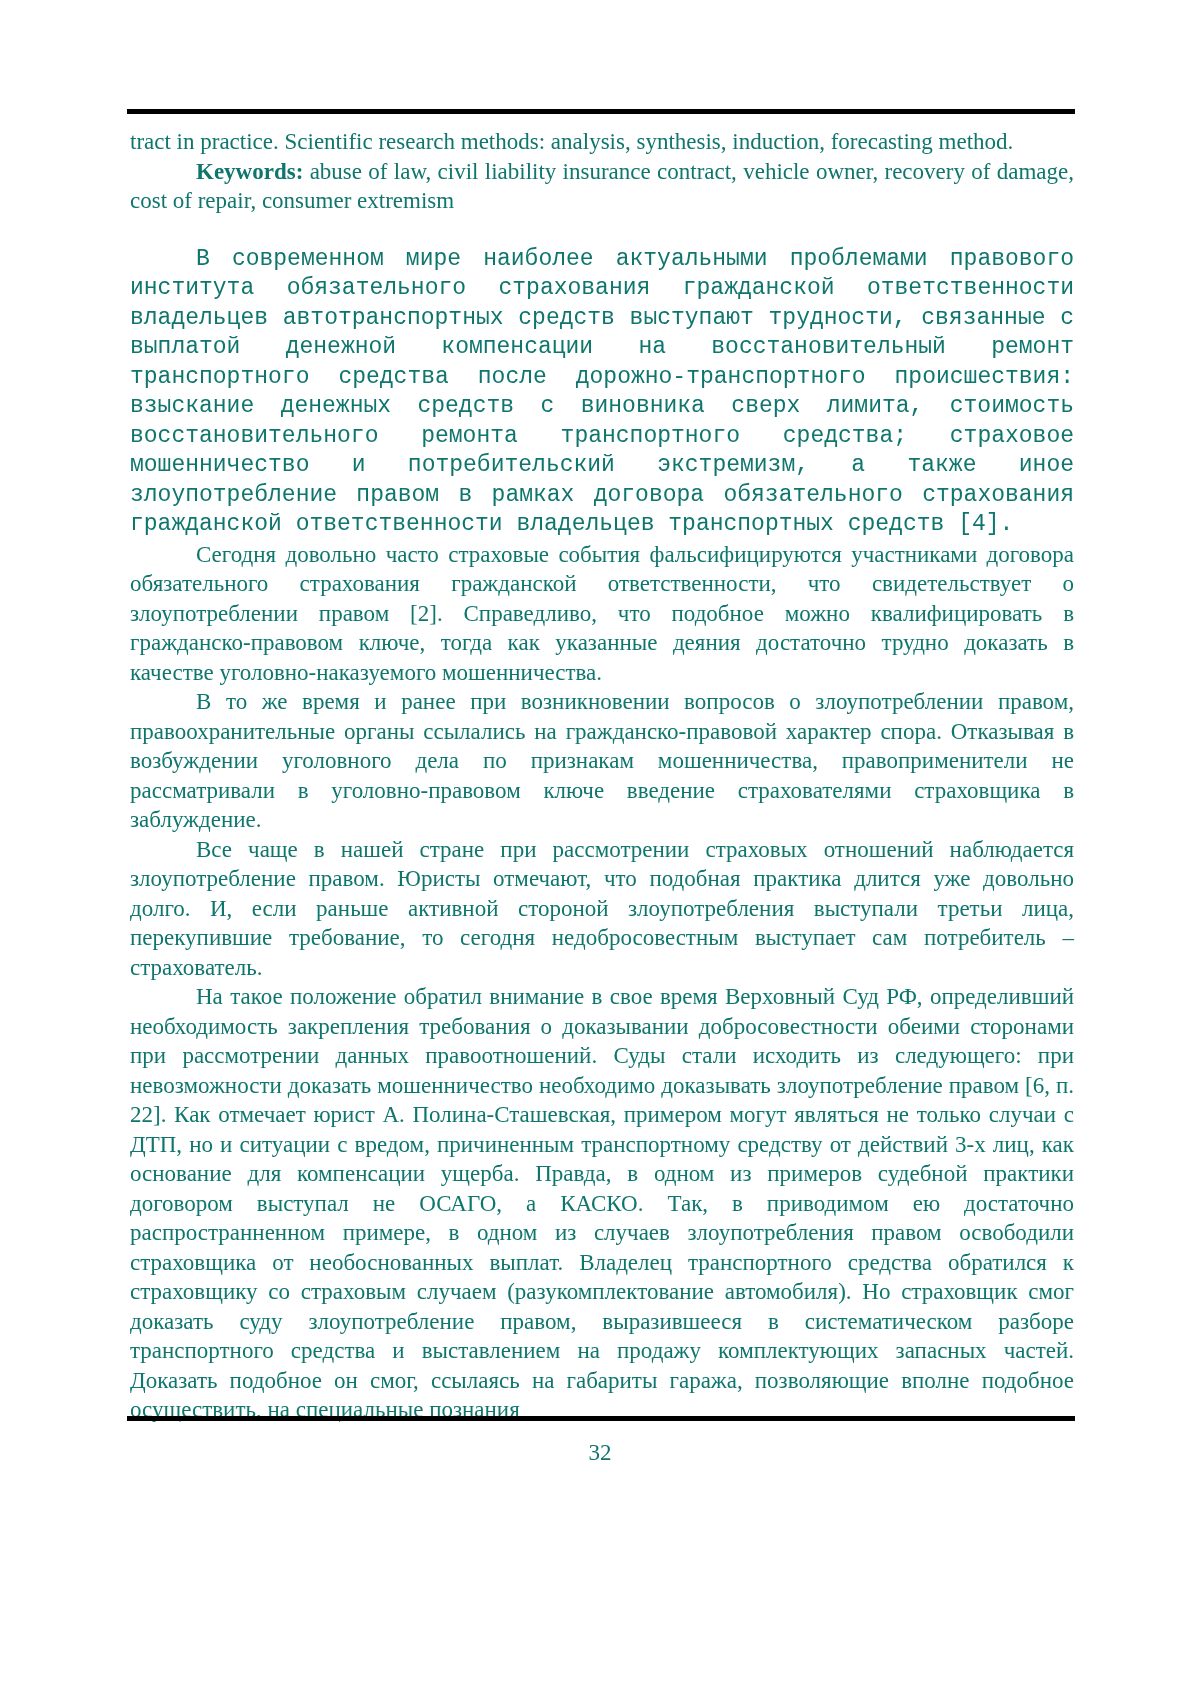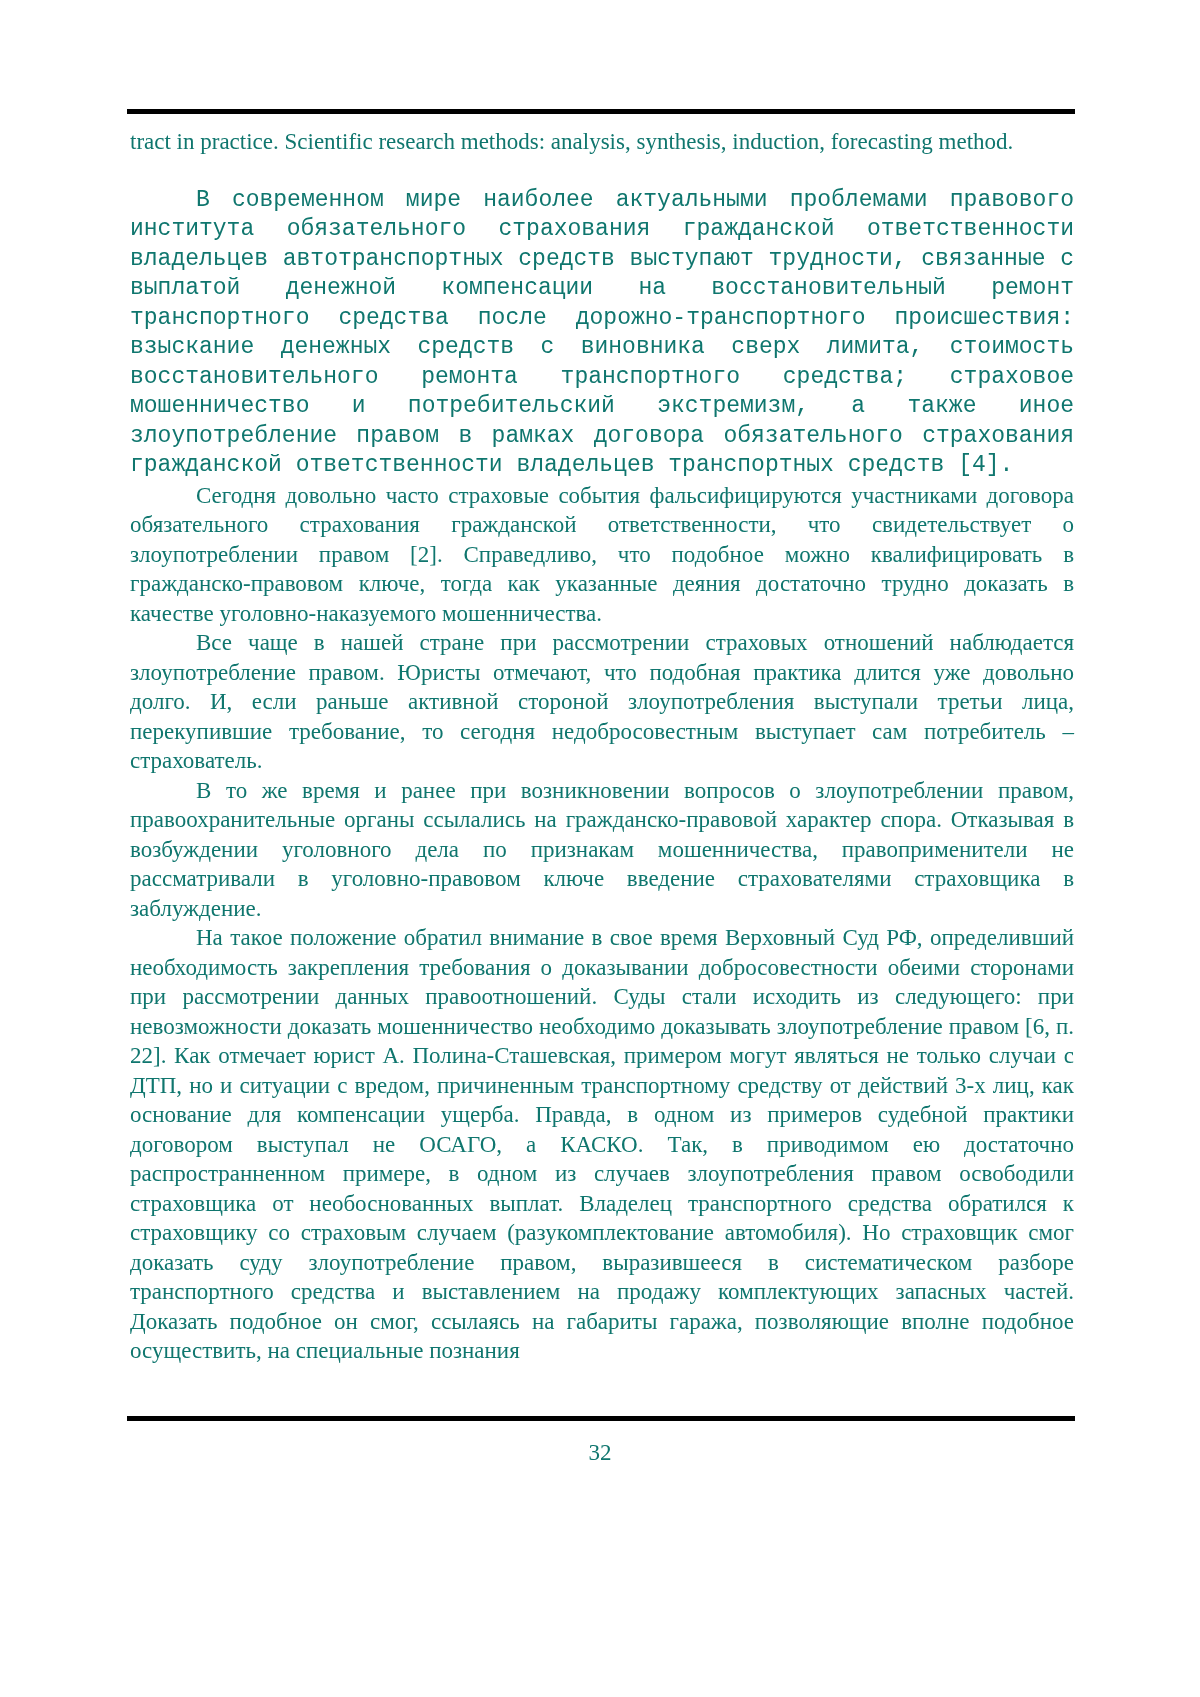--- a/index.html
+++ b/index.html
@@ -55,28 +55,29 @@
 <body>
 
 <div class="page">
 
   <div class="rule top"></div>
 
   <div class="text-block">
 
     <p class="no-indent">tract in practice. Scientific research methods: analysis, synthesis, induction, forecasting method.</p>
 
+    <p><span class="bold">Keywords:</span><span> abuse of law, civil liability insurance contract, vehicle owner, recovery of damage, cost of repair, consumer extremism</span></p>
 
     <p class="first-body">В современном мире наиболее актуальными проблемами правового института обязательного страхования гражданской ответственности владельцев автотранспортных средств выступают трудности, связанные с выплатой денежной компенсации на восстановительный ремонт транспортного средства после дорожно-транспортного происшествия: взыскание денежных средств с виновника сверх лимита, стоимость восстановительного ремонта транспортного средства; страховое мошенничество и потребительский экстремизм, а также иное злоупотребление правом в рамках договора обязательного страхования гражданской ответственности владельцев транспортных средств [4].</p>
 
     <p>Сегодня довольно часто страховые события фальсифицируются участниками договора обязательного страхования гражданской ответственности, что свидетельствует о злоупотреблении правом [2]. Справедливо, что подобное можно квалифицировать в гражданско-правовом ключе, тогда как указанные деяния достаточно трудно доказать в качестве уголовно-наказуемого мошенничества.</p>
 
+    <p>В то же время и ранее при возникновении вопросов о злоупотреблении правом, правоохранительные органы ссылались на гражданско-правовой характер спора. Отказывая в возбуждении уголовного дела по признакам мошенничества, правоприменители не рассматривали в уголовно-правовом ключе введение страхователями страховщика в заблуждение.</p>
+
     <p>Все чаще в нашей стране при рассмотрении страховых отношений наблюдается злоупотребление правом. Юристы отмечают, что подобная практика длится уже довольно долго. И, если раньше активной стороной злоупотребления выступали третьи лица, перекупившие требование, то сегодня недобросовестным выступает сам потребитель – страхователь.</p>
-
-    <p>В то же время и ранее при возникновении вопросов о злоупотреблении правом, правоохранительные органы ссылались на гражданско-правовой характер спора. Отказывая в возбуждении уголовного дела по признакам мошенничества, правоприменители не рассматривали в уголовно-правовом ключе введение страхователями страховщика в заблуждение.</p>
 
     <p>На такое положение обратил внимание в свое время Верховный Суд РФ, определивший необходимость закрепления требования о доказывании добросовестности обеими сторонами при рассмотрении данных правоотношений. Суды стали исходить из следующего: при невозможности доказать мошенничество необходимо доказывать злоупотребление правом [6, п. 22]. Как отмечает юрист А. Полина-Сташевская, примером могут являться не только случаи с ДТП, но и ситуации с вредом, причиненным транспортному средству от действий 3-х лиц, как основание для компенсации ущерба. Правда, в одном из примеров судебной практики договором выступал не ОСАГО, а КАСКО. Так, в приводимом ею достаточно распространненном примере, в одном из случаев злоупотребления правом освободили страховщика от необоснованных выплат. Владелец транспортного средства обратился к страховщику со страховым случаем (разукомплектование автомобиля). Но страховщик смог доказать суду злоупотребление правом, выразившееся в систематическом разборе транспортного средства и выставлением на продажу комплектующих запасных частей. Доказать подобное он смог, ссылаясь на габариты гаража, позволяющие вполне подобное осуществить, на специальные познания</p>
 
   </div>
 
   <div class="rule bottom"></div>
 
   <div class="page-number">32</div>
 
 </div>

